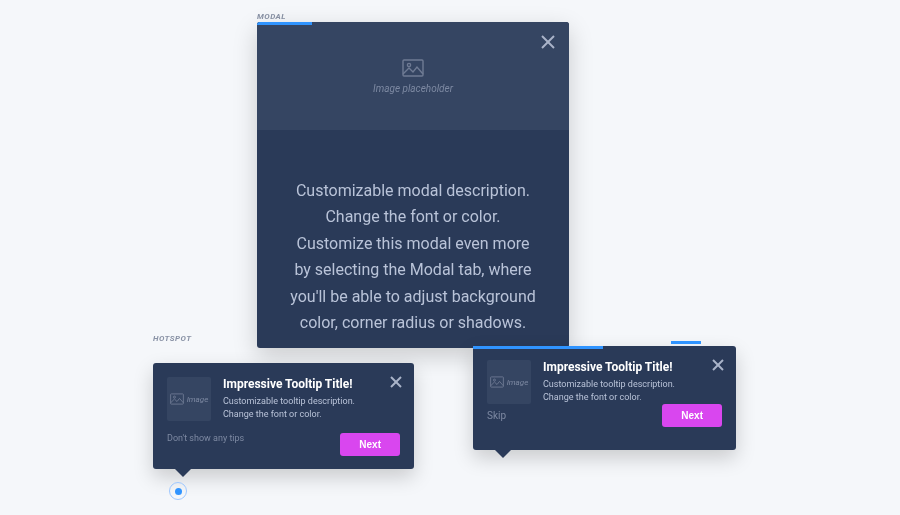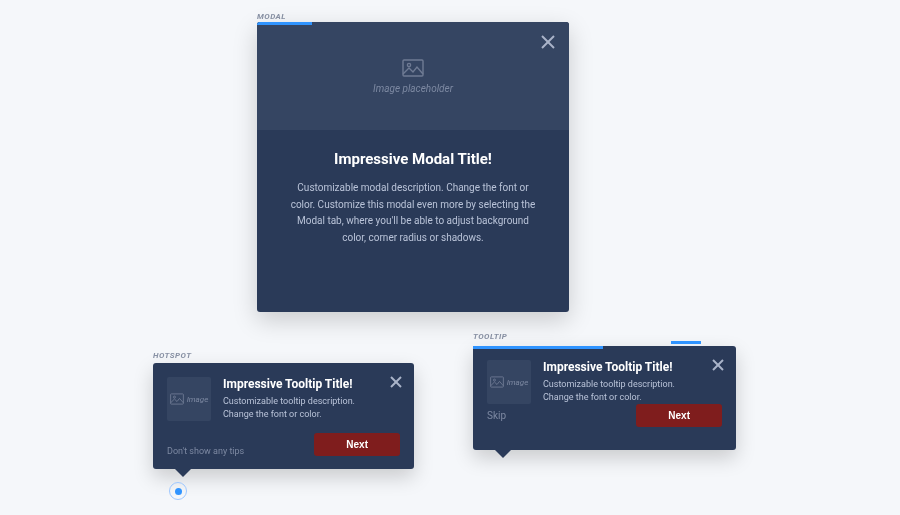--- a/index.html
+++ b/index.html
@@ -15,28 +15,28 @@
   
   .section-label {
     position: absolute;
     font-size: 8px;
     font-weight: 700;
     letter-spacing: 0.5px;
     color: #8a93a6;
     font-style: italic;
   }
   .label-modal { top: 12px; left: 257px; }
-  .label-hotspot { top: 351px; left: 153px; }
+  .label-hotspot { top: 334px; left: 153px; }
   .label-tooltip { top: 332px; left: 473px; }
 
   
   .modal {
     position: absolute;
     top: 22px; left: 257px;
-    width: 312px; height: 290px;
+    width: 312px; height: 326px;
     background: #2a3a58;
     border-radius: 3px;
     box-shadow: 0 8px 24px rgba(0,0,0,0.18);
     overflow: hidden;
   }
   .modal .accent-bar { position:absolute; top:0; left:0; width:55px; height:3px; background:#3094ff; }
   .modal .close {
     position: absolute; top: 12px; right: 14px;
     width: 14px; height: 14px; cursor: pointer;
   }
@@ -47,21 +47,21 @@
     display: flex; flex-direction: column; align-items: center; justify-content: center;
     gap: 6px;
   }
   .img-icon-svg { stroke:#6f7b94; fill:none; stroke-width:1.4; }
   .image-area .ph-text { font-size: 10px; font-style: italic; color: #7d89a2; }
   .modal .body {
     padding: 20px 30px 20px;
     text-align: center;
   }
   .modal .title { color: #fff; font-weight: 700; font-size: 15px; margin-bottom: 12px; }
-  .modal .desc { color: #b9c3d8; font-size: 10px; line-height: 1.65; margin-bottom: 18px; }
+  .modal .desc { color: #b9c3d8; font-size: 16px; line-height: 1.65; margin-bottom: 18px; margin-top: 28px; }
   .modal .cta {
     display: inline-block;
     background: #3094ff;
     color: #fff;
     font-size: 11px;
     font-weight: 600;
     padding: 8px 22px;
     border-radius: 4px;
     border: none;
     cursor: pointer;
@@ -84,26 +84,26 @@
     display:flex; flex-direction:row; align-items:center; justify-content:center; gap:3px;
   }
   .thumb .ph-text { font-size: 8px; font-style: italic; color:#7d89a2; }
   .hotspot .content { flex:1; padding-right:18px; }
   .hot-title { color:#fff; font-weight:700; font-size:12px; margin-bottom:4px; }
   .hot-desc { color:#b9c3d8; font-size:9px; line-height:1.45; }
   .hotspot .close2 {
     position:absolute; top:10px; right:12px; width:12px; height:12px; cursor:pointer;
   }
   .hotspot .footer {
-    display:flex; justify-content:space-between; align-items:flex-end; margin-top:12px;
+    display:flex; justify-content:space-between; align-items:flex-start; margin-top:12px;
   }
   .dont-show { font-size:9px; color:#7d89a2; }
   .next-btn {
-    background:#7f1d1d; color:#fff; font-size:10px; font-weight:600;
-    padding:6px 32px; border:none; border-radius:3px; cursor:pointer;
+    background:#d946ef; color:#fff; font-size:10px; font-weight:600;
+    padding:6px 19px; border:none; border-radius:3px; cursor:pointer;
   }
   .hotspot .arrow {
     position:absolute; bottom:-8px; left:22px;
     width:0; height:0; border-left:8px solid transparent; border-right:8px solid transparent;
     border-top:8px solid #2a3a58;
   }
   .beacon-wrap {
     position:absolute; top:481px; left:168px; width:20px; height:20px;
     display:flex; align-items:center; justify-content:center;
   }
@@ -156,21 +156,20 @@
   </div>
   <div class="image-area">
     <svg width="22" height="18" viewBox="0 0 22 18" class="img-icon-svg">
       <rect x="1" y="1" width="20" height="16" rx="1"></rect>
       <circle cx="7" cy="6" r="1.6"></circle>
       <path d="M1 15 L7 9 L11 13 L15 8 L21 15"></path>
     </svg>
     <div class="ph-text">Image placeholder</div>
   </div>
   <div class="body">
-    <div class="title">Impressive Modal Title!</div>
     <div class="desc">Customizable modal description. Change the font or color. Customize this modal even more by selecting the Modal tab, where you'll be able to adjust background color, corner radius or shadows.</div>
   </div>
 </div>
 
 <div class="hotspot">
   <div class="close2">
     <svg viewBox="0 0 12 12" class="close-svg">
         <line x1="1" y1="1" x2="11" y2="11"></line>
         <line x1="11" y1="1" x2="1" y2="11"></line>
       </svg>

